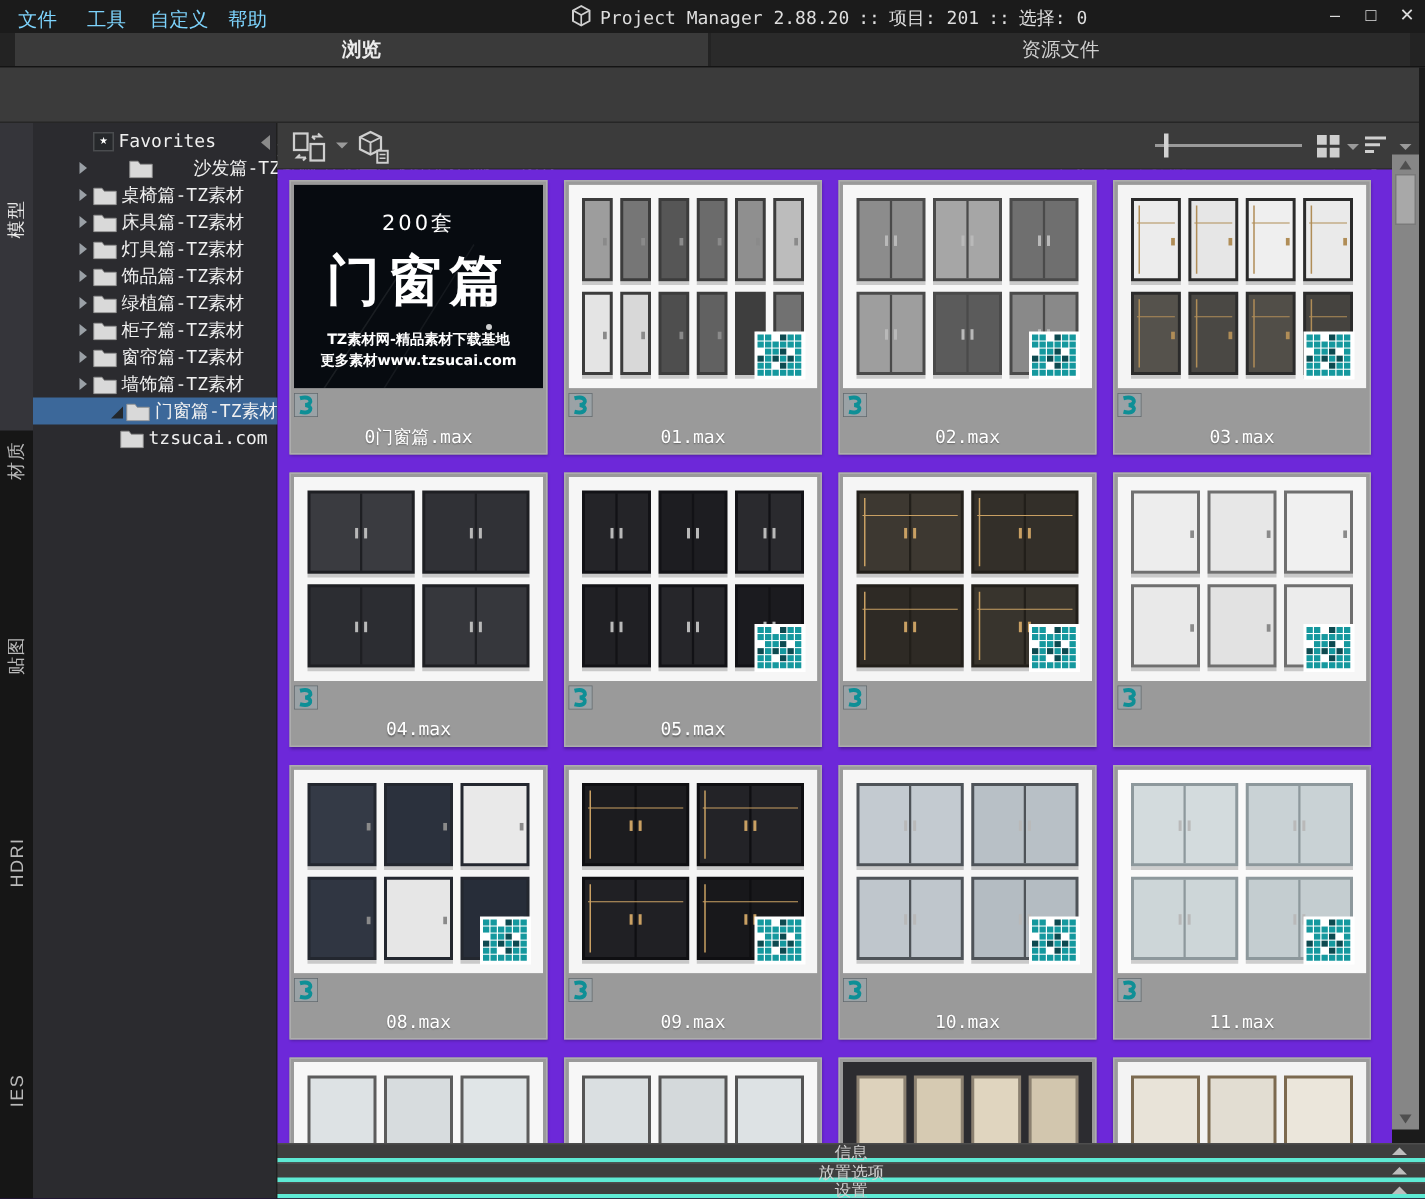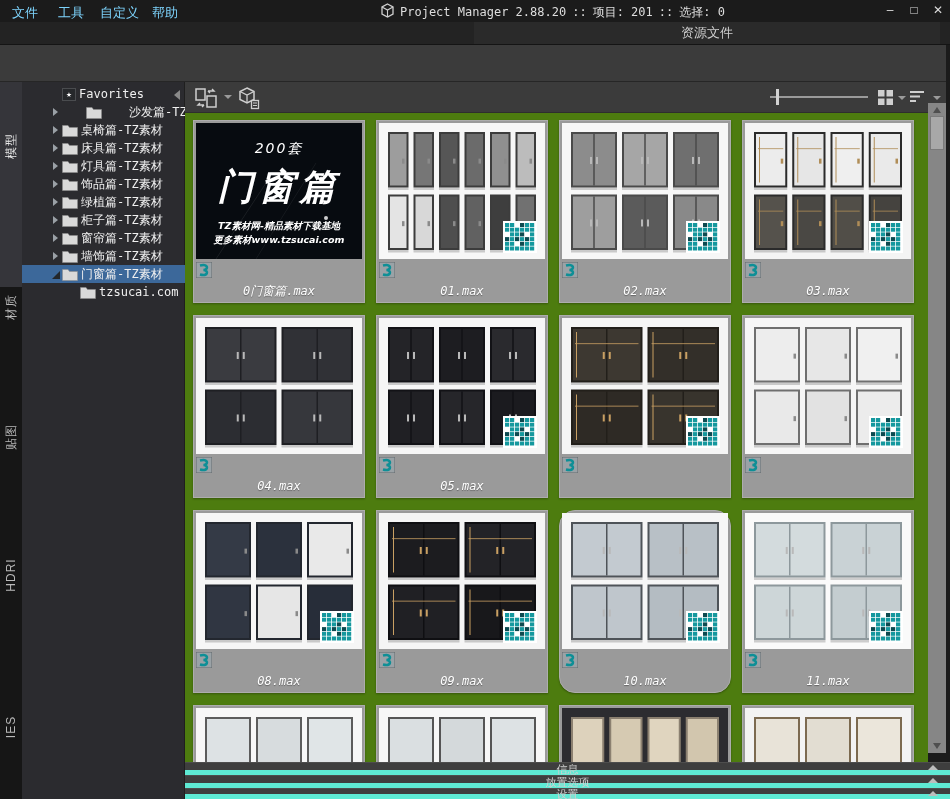--- a/index.html
+++ b/index.html
@@ -48,35 +48,35 @@
   .tr-ico { margin-right:3px; display:inline-flex; }
   .star-ico { width:14px; height:13px; background:#26282b; border:1px solid #4a4c4f; color:#fff; font-size:9px; line-height:11px; text-align:center; }
   #tree-collapse { position:absolute; right:4px; top:8px; width:0; height:0; border-right:6px solid #8a8a8a; border-top:5px solid transparent; border-bottom:5px solid transparent; }
 
   
   #contentbar { position:absolute; left:185px; top:82px; width:761px; height:31px; background:#3b3b3b; border-bottom:1px solid #2e2e2e; }
   #thumb-slider-track { position:absolute; left:585px; top:14px; width:98px; height:2px; background:#9a9a9a; }
   #thumb-slider-handle { position:absolute; left:591px; top:7px; width:3px; height:16px; background:#d2d2d2; }
 
   
-  #grid { position:absolute; left:185px; top:113px; width:743px; height:649px; background:#4d7c0f; overflow:hidden;font-style:italic; }
+  #grid { position:absolute; left:185px; top:113px; width:743px; height:649px; background:#6d28d9; overflow:hidden; }
   .cell { position:absolute; width:172px; height:183px; background:#9a9a9a; border:1px solid #adadad; box-shadow:0 1px 2px rgba(0,0,0,.3); }
   .thumb { position:absolute; left:2px; top:2px; width:166px; height:136px; overflow:hidden; }
   .badge { position:absolute; left:2px; top:141px; width:16px; height:16px; }
   .cap { position:absolute; left:0; bottom:0; width:170px; height:21px; text-align:center; line-height:21px; font-family:"DejaVu Sans Mono","Liberation Mono",monospace; font-size:12px; color:#ffffff; text-shadow:0 1px 1px rgba(0,0,0,.35); }
 
   
   #scrollbar { position:absolute; left:928px; top:103px; width:18px; height:650px; background:#868686; }
   #sb-up { position:absolute; left:5px; top:4px; width:0; height:0; border-bottom:6px solid #4f4f4f; border-left:4px solid transparent; border-right:4px solid transparent; }
   #sb-thumb { position:absolute; left:2px; top:13px; width:14px; height:34px; background:#a8a8a8; border:1px solid #7a7a7a; }
   #sb-down { position:absolute; left:5px; bottom:4px; width:0; height:0; border-top:6px solid #4f4f4f; border-left:4px solid transparent; border-right:4px solid transparent; }
   #rightedge { position:absolute; left:946px; top:45px; width:4px; height:754px; background:#1b1b1b; }
 
   
-  .bbar { position:absolute; left:185px; width:765px; background:#3e3e3e; border-top:1px solid #4d4d4d; border-bottom:5px solid #5eead4; text-align:center; font-size:11px; color:#d0d0d0; }
+  .bbar { position:absolute; left:185px; width:765px; background:#3e3e3e; border-top:1px solid #4d4d4d; border-bottom:3px solid #5eead4; text-align:center; font-size:11px; color:#d0d0d0; }
   .bbar .caret { position:absolute; right:12px; top:2px; width:0; height:0; border-bottom:5px solid #bdbdbd; border-left:5px solid transparent; border-right:5px solid transparent; }
 
   svg { display:block; }
   .icon { position:absolute; }
 </style>
 </head>
 <body>
 
 <div id="app">
 
@@ -95,20 +95,21 @@
     <div id="app-title">
       <span>Project Manager 2.88.20</span><span>::</span><span>项目: 201</span><span>::</span><span>选择: 0</span>
     </div>
 
     <span class="winbtn" style="left:880px">–</span>
     <span class="winbtn" style="left:904px">□</span>
     <span class="winbtn" style="left:928px">✕</span>
   </div>
 
   <div id="tabstrip">
+    <div class="main-tab" id="tab-browse">浏览</div>
     <div class="main-tab" id="tab-resources">资源文件</div>
   </div>
 
   <div id="toolbar">
     <span class="icon" style="left:8px; top:53px">
       <svg width="26" height="18" viewBox="0 0 26 18">
           <path d="M1 16 V3 h8 l2 2.5 h12 V16 Z" fill="#d8d8d8"></path>
           <path d="M1 7 h22" stroke="#9c9c9c" stroke-width="1"></path>
         </svg>
     </span>
@@ -255,21 +256,21 @@
         </div>
         <div class="tr-row" style="padding-left: 28px;">
           <span class="arr col"></span>
           <span class="tr-ico">
             <svg width="16" height="13" viewBox="0 0 16 13">
               <path d="M0.5 12.5 V1.5 h5.5 l1.5 2 h8 v9 Z" fill="#d9d9d9" stroke="#8f8f8f" stroke-width="0.6"></path>
             </svg>
           </span>
           <span>墙饰篇-TZ素材</span>
         </div>
-        <div class="tr-row sel" style="padding-left: 28px;">
+        <div class="tr-row sel" style="padding-left: 28px; justify-content: flex-end;">
           <span class="arr exp"></span>
           <span class="tr-ico">
             <svg width="16" height="13" viewBox="0 0 16 13">
               <path d="M0.5 12.5 V1.5 h5.5 l1.5 2 h8 v9 Z" fill="#d9d9d9" stroke="#8f8f8f" stroke-width="0.6"></path>
             </svg>
           </span>
           <span>门窗篇-TZ素材</span>
         </div>
         <div class="tr-row" style="padding-left: 46px;">
           <span class="arr"></span>
@@ -1031,21 +1032,21 @@
           </svg>
         </div>
         <div class="badge">
           <svg width="16" height="16" viewBox="0 0 16 16">
             <rect width="16" height="16" fill="#9aa2a6" stroke="#62686c"></rect>
             <path d="M4 3.5 C12 1.5 13 7.5 7.5 8 C13 8.5 12 14.5 4 12.5" fill="none" stroke="#0e8f96" stroke-width="2.6"></path>
           </svg>
         </div>
         <div class="cap">09.max</div>
       </div>
-      <div class="cell" style="left: 374px; top: 397px; border-radius: 16px;">
+      <div class="cell" style="left: 374px; top: 397px;">
         <div class="thumb">
           <svg width="166" height="136" viewBox="0 0 166 136">
             <rect width="166" height="136" fill="#f6f6f6"></rect>
             <rect x="9" y="64.5" width="71.5" height="2.5" fill="rgba(0,0,0,.18)"></rect>
             <rect x="9" y="9" width="71.5" height="55.5" fill="#4e5358"></rect>
             <rect x="11" y="11" width="67.5" height="51.5" fill="#c3cad0"></rect>
             <line x1="44.75" y1="11" x2="44.75" y2="62.5" stroke="#4e5358" stroke-width="1.5"></line>
             <rect x="40.75" y="33.975" width="2" height="7" fill="#b9b9b9"></rect>
             <rect x="46.75" y="33.975" width="2" height="7" fill="#b9b9b9"></rect>
             <rect x="85.5" y="64.5" width="71.5" height="2.5" fill="rgba(0,0,0,.18)"></rect>

